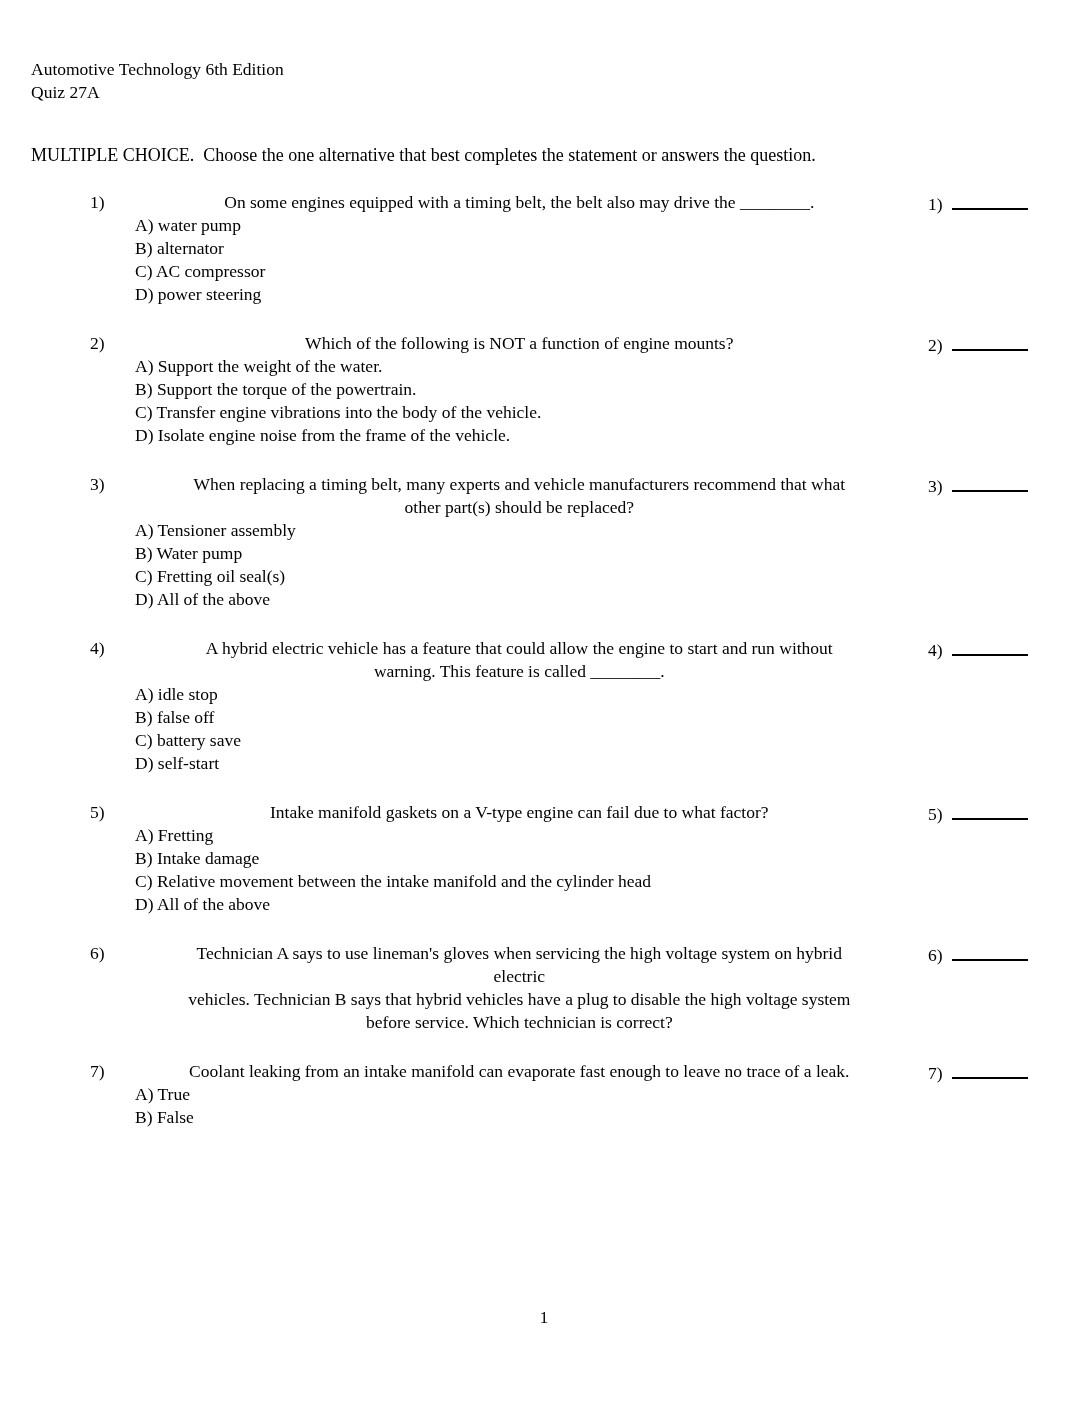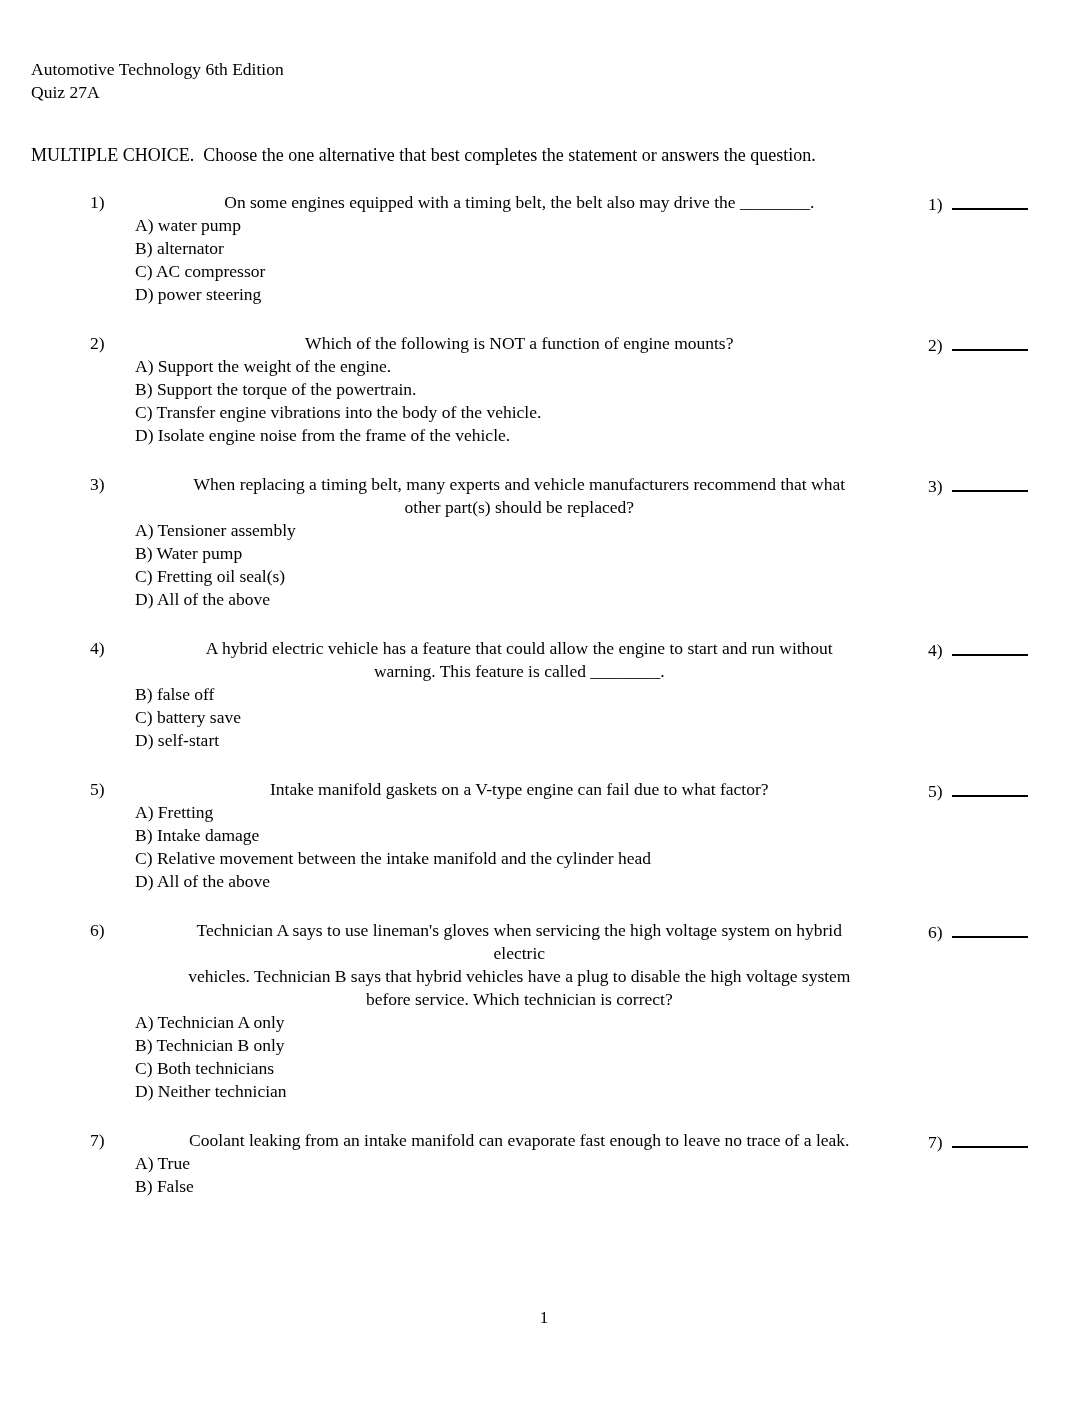--- a/index.html
+++ b/index.html
@@ -123,21 +123,21 @@
 
     <div class="question">
       <div class="q-main">
         <div class="q-stem">
           <span class="q-num">2)</span>
           <div class="q-lines">
               <div class="q-stem-line">Which of the following is NOT a function of engine mounts?</div>
             </div>
         </div>
         <div class="q-options">
-            <div class="q-option">A) Support the weight of the engine.</div>
+            <div class="q-option">A) Support the weight of the water.</div>
             <div class="q-option">B) Support the torque of the powertrain.</div>
             <div class="q-option">C) Transfer engine vibrations into the body of the vehicle.</div>
             <div class="q-option">D) Isolate engine noise from the frame of the vehicle.</div>
           </div>
       </div>
       <div class="q-answer">
         <span class="ans-num">2)</span>
         <span class="ans-blank"></span>
       </div>
     </div>
@@ -167,20 +167,21 @@
     <div class="question">
       <div class="q-main">
         <div class="q-stem">
           <span class="q-num">4)</span>
           <div class="q-lines">
               <div class="q-stem-line">A hybrid electric vehicle has a feature that could allow the engine to start and run without</div>
               <div class="q-stem-line">warning. This feature is called ________.</div>
             </div>
         </div>
         <div class="q-options">
+            <div class="q-option">A) idle stop</div>
             <div class="q-option">B) false off</div>
             <div class="q-option">C) battery save</div>
             <div class="q-option">D) self-start</div>
           </div>
       </div>
       <div class="q-answer">
         <span class="ans-num">4)</span>
         <span class="ans-blank"></span>
       </div>
     </div>
@@ -210,26 +211,20 @@
       <div class="q-main">
         <div class="q-stem">
           <span class="q-num">6)</span>
           <div class="q-lines">
               <div class="q-stem-line">Technician A says to use lineman's gloves when servicing the high voltage system on hybrid</div>
               <div class="q-stem-line">electric</div>
               <div class="q-stem-line">vehicles. Technician B says that hybrid vehicles have a plug to disable the high voltage system</div>
               <div class="q-stem-line">before service. Which technician is correct?</div>
             </div>
         </div>
-        <div class="q-options">
-            <div class="q-option">A) Technician A only</div>
-            <div class="q-option">B) Technician B only</div>
-            <div class="q-option">C) Both technicians</div>
-            <div class="q-option">D) Neither technician</div>
-          </div>
       </div>
       <div class="q-answer">
         <span class="ans-num">6)</span>
         <span class="ans-blank"></span>
       </div>
     </div>
 
     <div class="question">
       <div class="q-main">
         <div class="q-stem">

